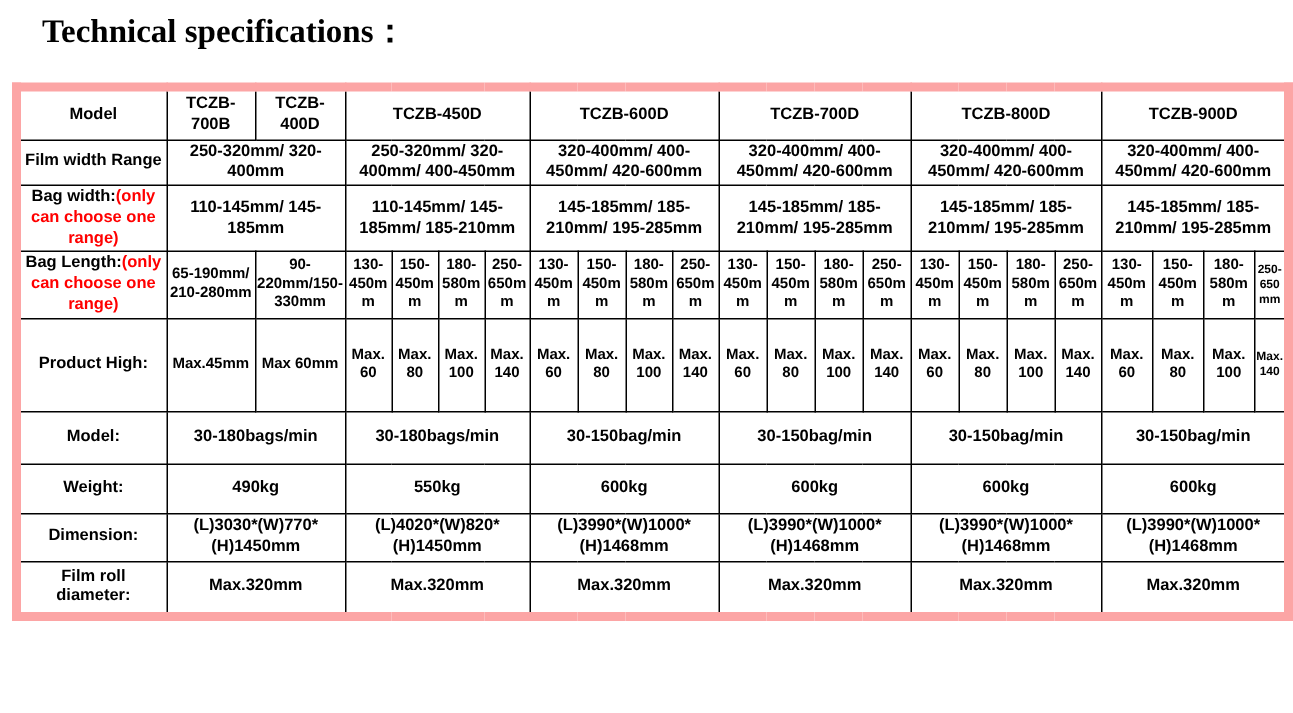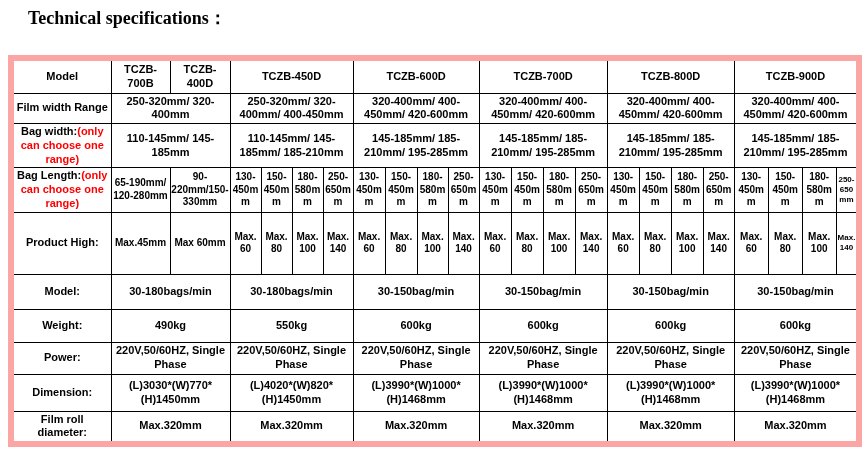--- a/index.html
+++ b/index.html
@@ -4,21 +4,21 @@
 <style>
   * { margin:0; padding:0; box-sizing:border-box; }
   html,body { background:#ffffff; }
   body {
     width:862px; height:475px; position:relative; overflow:hidden;
     font-family:"Liberation Sans", sans-serif; color:#000;
   }
   .page-title {
     position:absolute; left:28px; top:6px;
     font-family:"Liberation Serif", serif;
-    font-weight:bold; font-size:18px; color:#000;text-align:right;
+    font-weight:bold; font-size:22px; color:#000;text-align:right;
   }
   table.spec {
     position:absolute; left:8px; top:55px; width:848px;
     border-collapse:collapse; table-layout:fixed;
     border:6px solid #fca5a5;
   }
   .spec th, .spec td {
     border:1.6px solid #000;
     text-align:center; vertical-align:middle;
     font-weight:bold; font-size:11px; line-height:1.25;
@@ -100,21 +100,21 @@
     <td colspan="2">110-145mm/ 145-185mm</td>
     <td colspan="4">110-145mm/ 145-185mm/ 185-210mm</td>
     <td colspan="4">145-185mm/ 185-210mm/ 195-285mm</td>
     <td colspan="4">145-185mm/ 185-210mm/ 195-285mm</td>
     <td colspan="4">145-185mm/ 185-210mm/ 195-285mm</td>
     <td colspan="4">145-185mm/ 185-210mm/ 195-285mm</td>
   </tr>
 
   <tr>
     <th><span>Bag Length:</span><span class="red">(only can choose one range)</span></th>
-    <td class="sub">65-190mm/ 120-280mm</td>
+    <td class="sub">65-190mm/ 210-280mm</td>
     <td class="sub">90-220mm/150-330mm</td>
     <td class="sub">130-450mm</td>
     <td class="sub">150-450mm</td>
     <td class="sub">180-580mm</td>
     <td class="sub">250-650mm</td>
     <td class="sub">130-450mm</td>
     <td class="sub">150-450mm</td>
     <td class="sub">180-580mm</td>
     <td class="sub">250-650mm</td>
     <td class="sub">130-450mm</td>
@@ -170,29 +170,20 @@
   <tr>
     <th>Weight:</th>
     <td colspan="2">490kg</td>
     <td colspan="4">550kg</td>
     <td colspan="4">600kg</td>
     <td colspan="4">600kg</td>
     <td colspan="4">600kg</td>
     <td colspan="4">600kg</td>
   </tr>
 
-  <tr>
-    <th>Power:</th>
-    <td colspan="2">220V,50/60HZ, Single Phase</td>
-    <td colspan="4">220V,50/60HZ, Single Phase</td>
-    <td colspan="4">220V,50/60HZ, Single Phase</td>
-    <td colspan="4">220V,50/60HZ, Single Phase</td>
-    <td colspan="4">220V,50/60HZ, Single Phase</td>
-    <td colspan="4">220V,50/60HZ, Single Phase</td>
-  </tr>
 
   <tr>
     <th>Dimension:</th>
     <td colspan="2">(L)3030*(W)770*(H)1450mm</td>
     <td colspan="4">(L)4020*(W)820*(H)1450mm</td>
     <td colspan="4">(L)3990*(W)1000*(H)1468mm</td>
     <td colspan="4">(L)3990*(W)1000*(H)1468mm</td>
     <td colspan="4">(L)3990*(W)1000*(H)1468mm</td>
     <td colspan="4">(L)3990*(W)1000*(H)1468mm</td>
   </tr>

